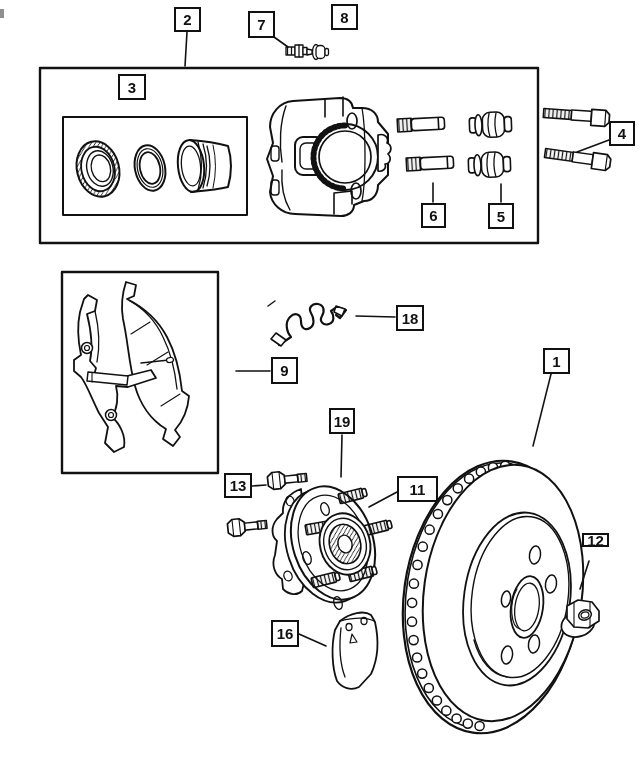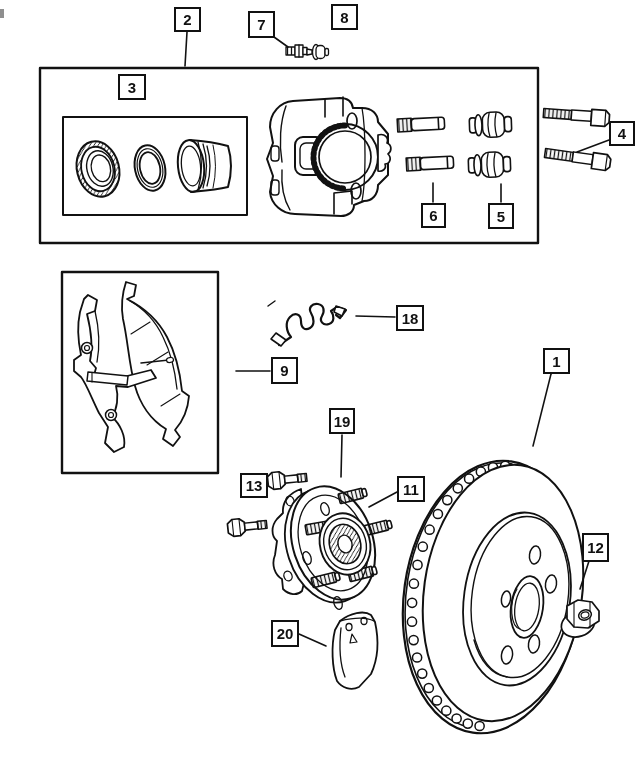--- a/index.html
+++ b/index.html
@@ -298,18 +298,18 @@
   <div class="callout" style="left:543px;top:348px;width:27px;height:26px">1</div>
   <div class="callout" style="left:174px;top:7px;width:27px;height:25px">2</div>
   <div class="callout" style="left:118px;top:74px;width:28px;height:26px">3</div>
   <div class="callout" style="left:609px;top:121px;width:26px;height:25px">4</div>
   <div class="callout" style="left:488px;top:203px;width:26px;height:26px">5</div>
   <div class="callout" style="left:421px;top:203px;width:25px;height:25px">6</div>
   <div class="callout" style="left:248px;top:11px;width:27px;height:27px">7</div>
   <div class="callout" style="left:331px;top:4px;width:27px;height:26px">8</div>
   <div class="callout" style="left:271px;top:357px;width:27px;height:27px">9</div>
   <div class="callout" style="left:396px;top:305px;width:28px;height:26px">18</div>
-  <div class="callout" style="left:397px;top:476px;width:28px;height:26px">11</div>
-  <div class="callout" style="left:582px;top:533px;width:27px;height:29px">12</div>
-  <div class="callout" style="left:240px;top:473px;width:28px;height:25px">13</div>
+  <div class="callout" style="left:397px;top:476px;width:41px;height:26px">11</div>
+  <div class="callout" style="left:582px;top:533px;width:27px;height:14px">12</div>
+  <div class="callout" style="left:224px;top:473px;width:28px;height:25px">13</div>
   <div class="callout" style="left:329px;top:408px;width:26px;height:26px">19</div>
-  <div class="callout" style="left:271px;top:620px;width:28px;height:27px">20</div>
+  <div class="callout" style="left:271px;top:620px;width:28px;height:27px">16</div>
 </div>
 
 </body></html>

